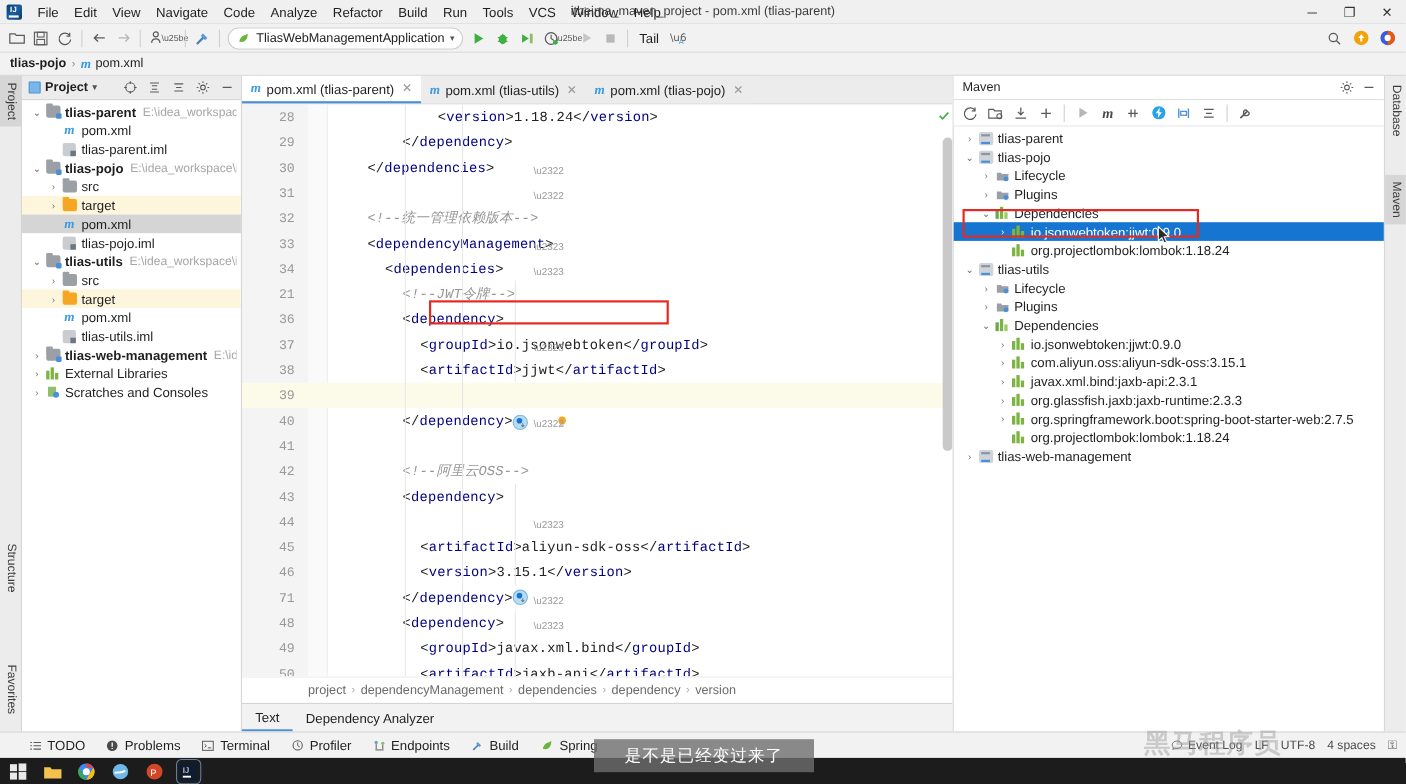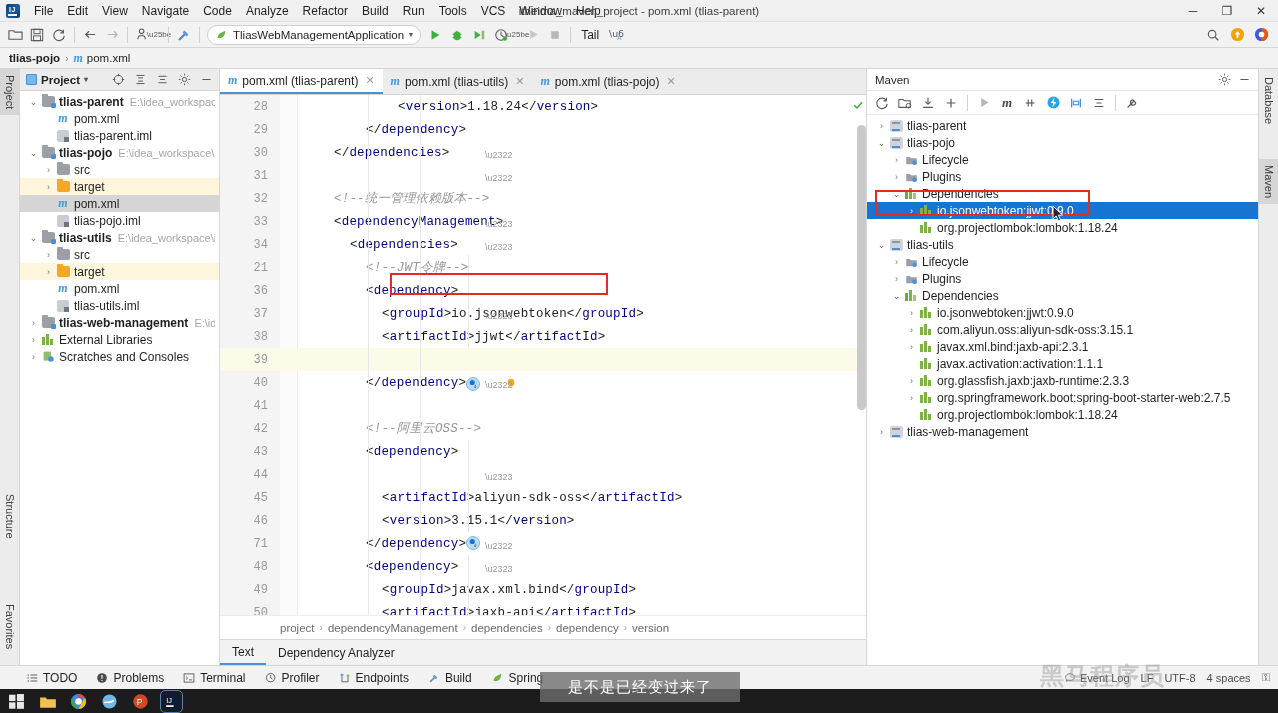--- a/index.html
+++ b/index.html
@@ -908,32 +908,20 @@
             <span class="libico">
               <i style="height:8px"></i>
               <i style="height:11px"></i>
               <i style="height:6px"></i>
             </span>
           </span>
           <span>javax.xml.bind:jaxb-api:2.3.1</span>
         </div>
         <div class="mvrow">
           <span style="width: 38px; flex: 0 0 auto;"></span>
-          <span class="arrow"></span>
-          <span class="ticon">
-            <span class="libico">
-              <i style="height:8px"></i>
-              <i style="height:11px"></i>
-              <i style="height:6px"></i>
-            </span>
-          </span>
-          <span>javax.activation:activation:1.1.1</span>
-        </div>
-        <div class="mvrow">
-          <span style="width: 38px; flex: 0 0 auto;"></span>
           <span class="arrow">›</span>
           <span class="ticon">
             <span class="libico">
               <i style="height:8px"></i>
               <i style="height:11px"></i>
               <i style="height:6px"></i>
             </span>
           </span>
           <span>org.glassfish.jaxb:jaxb-runtime:2.3.3</span>
         </div>

